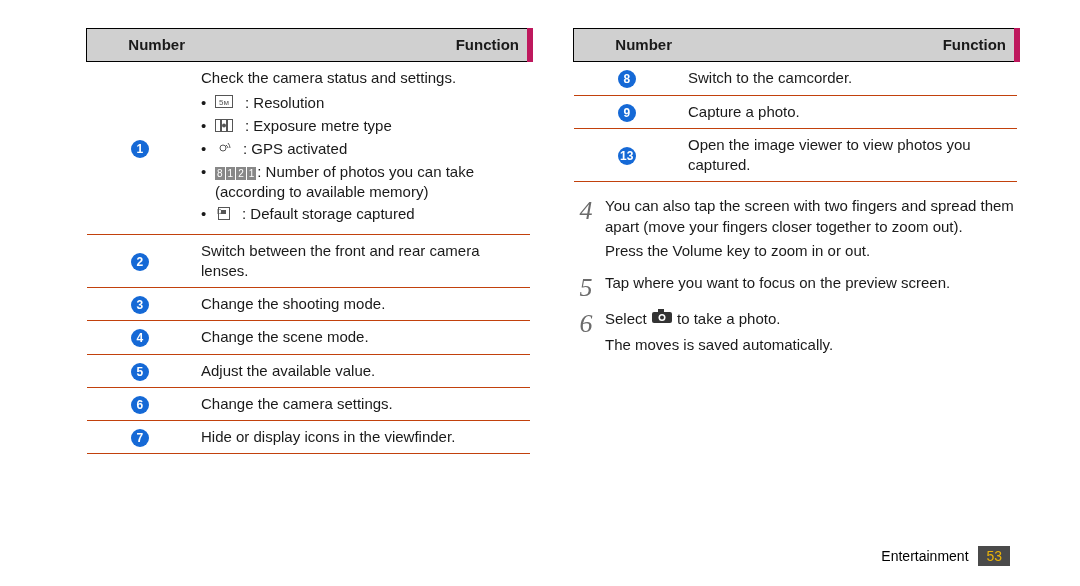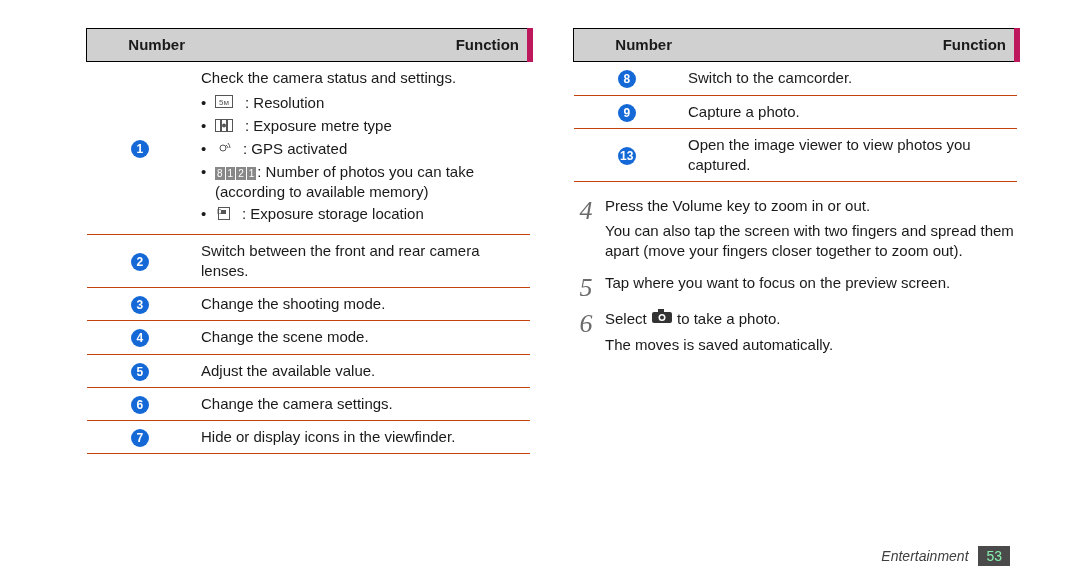--- a/index.html
+++ b/index.html
@@ -17,22 +17,22 @@
   ul.iconlist li:before{content:"•";position:absolute;left:0}
   .micon{display:inline-block;vertical-align:middle;margin-right:12px}
   .intro{margin:0 0 4px 0}
   ol.steps{list-style:none;margin:14px 0 0 0;padding:0}
   ol.steps>li{display:flex;align-items:flex-start;margin:8px 0;font-size:15px;line-height:1.35}
   .stepnum{font-family:Georgia,'Times New Roman',serif;font-style:italic;color:#6b6b6b;font-size:26px;width:26px;flex:0 0 26px;text-align:center;line-height:1;margin-top:2px}
   .stepbody{flex:1;padding-left:6px}
   .stepbody p{margin:0 0 4px 0}
   .camera-icon{display:inline-block;vertical-align:middle;position:relative;top:-1px}
   .footer{position:absolute;bottom:20px;right:70px;font-size:14px}
-  .footer .section{font-style:italic;color:#404040}
-  .footer .pagenum{display:inline-block;background:#4a4a4a;color:#86efac;padding:2px 8px;margin-left:6px;font-style:normal}
+  .footer .section{color:#000000}
+  .footer .pagenum{display:inline-block;background:#4a4a4a;color:#eab308;padding:2px 8px;margin-left:6px;font-style:normal}
   .pagewrap{position:relative;width:1080px;height:586px}
   .digit{display:inline-block;background:#888;color:#fff;font-size:10px;line-height:13px;padding:0 2px;margin-right:1px;vertical-align:middle}
 </style>
 </head>
 <body>
 
 <div class="pagewrap">
 <div class="page">
 
   <div class="col">
@@ -62,21 +62,21 @@
               <li><span class="micon"><svg width="16" height="15">
                         <circle cx="8" cy="8" r="3" fill="none" stroke="#555"></circle>
                         <path d="M11 5 A5 5 0 0 1 13 8" fill="none" stroke="#555"></path>
                         <path d="M13 3 A8 8 0 0 1 15 8" fill="none" stroke="#555"></path>
                       </svg></span>: <span>GPS activated</span></li>
               <li><span><span class="digit">8</span><span class="digit">1</span><span class="digit">2</span><span class="digit">1</span></span>: <span>Number of photos you can take (according to available memory)</span></li>
               <li><span class="micon"><svg width="15" height="13">
                         <rect x="3.5" y="0.5" width="11" height="12" fill="none" stroke="#555"></rect>
                         <text x="2" y="7" font-size="7" fill="#555">D</text>
                         <rect x="6" y="3" width="5" height="4" fill="#555"></rect>
-                      </svg></span>: <span>Exposure storage location</span></li>
+                      </svg></span>: <span>Default storage captured</span></li>
             </ul>
           </td>
         </tr>
         <tr>
           <td class="numcell"><span class="bnum">2</span></td>
           <td>Switch between the front and rear camera lenses.</td>
         </tr>
         <tr>
           <td class="numcell"><span class="bnum">3</span></td>
           <td>Change the shooting mode.</td>
@@ -122,22 +122,22 @@
           <td class="numcell"><span class="bnum">13</span></td>
           <td>Open the image viewer to view photos you captured.</td>
         </tr>
       </tbody>
     </table>
 
     <ol class="steps">
       <li>
         <div class="stepnum">4</div>
         <div class="stepbody">
+          <p>You can also tap the screen with two fingers and spread them apart (move your fingers closer together to zoom out).</p>
           <p>Press the Volume key to zoom in or out.</p>
-          <p>You can also tap the screen with two fingers and spread them apart (move your fingers closer together to zoom out).</p>
         </div>
       </li>
       <li>
         <div class="stepnum">5</div>
         <div class="stepbody">
           <p>Tap where you want to focus on the preview screen.</p>
         </div>
       </li>
       <li>
         <div class="stepnum">6</div>

